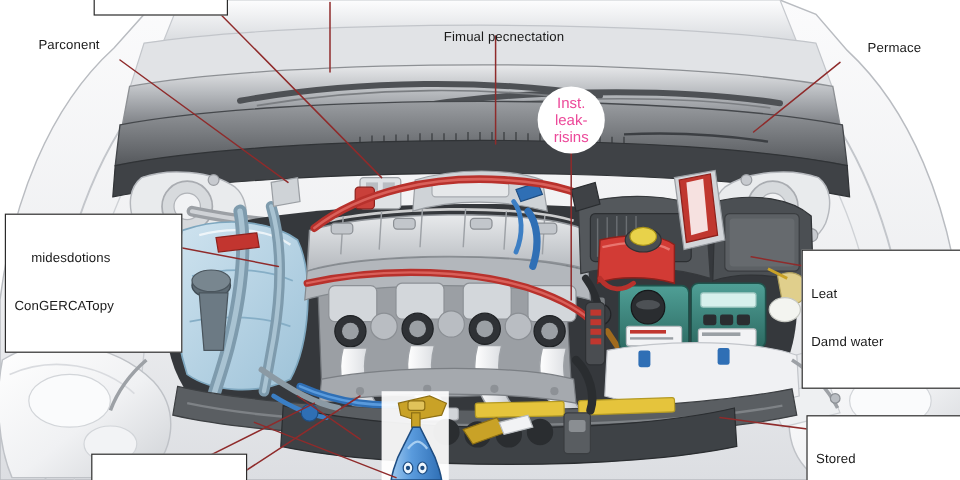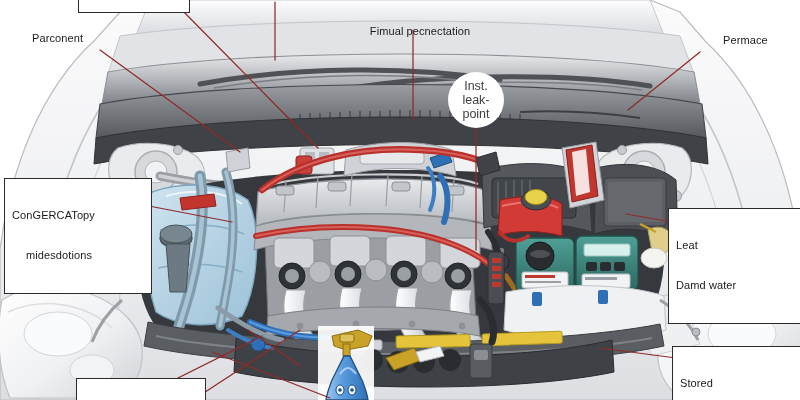--- a/index.html
+++ b/index.html
@@ -30,21 +30,21 @@
     background:transparent;
   }
   .label.center{text-align:center;}
 
   
   .bubble{
     position:absolute;
     width:56px;height:56px;
     border-radius:50%;
     background:#ffffff;
-    color:#404040;
+    color:#ec4899;
     font-size:12.5px;
     line-height:1.12;
     display:flex;
     align-items:center;
     justify-content:center;
     text-align:center;
     white-space:pre;
   }
 
   
@@ -454,26 +454,26 @@
 
   <div class="label plain center" style="left:330px;top:-2px;width:180px;">
     <div>Fimual pecnectation</div>
   </div>
 
   <div class="label plain" style="left:32px;top:32px;">Parconent</div>
 
   <div class="label plain" style="left:699px;top:34px;margin-left:24px;">Permace</div>
 
   <div class="bubble" style="left:448px;top:72px;">
-    <span><span>Inst.</span><br><span>leak-</span><br><span>point</span></span>
+    <span><span>Inst.</span><br><span>leak-</span><br><span>risins</span></span>
   </div>
 
   <div class="label boxed" style="left:4px;top:178px;width:132px;">
+    <div style="padding-left:14px;">midesdotions</div>
     <div>ConGERCATopy</div>
-    <div style="padding-left:14px;">midesdotions</div>
   </div>
 
   <div class="label boxed" style="left:668px;top:208px;width:118px;">
     <div>Leat</div>
     <div>Damd water</div>
   </div>
 
   <div class="label boxed" style="left:672px;top:346px;width:116px;">
     <div>Stored</div>
     

